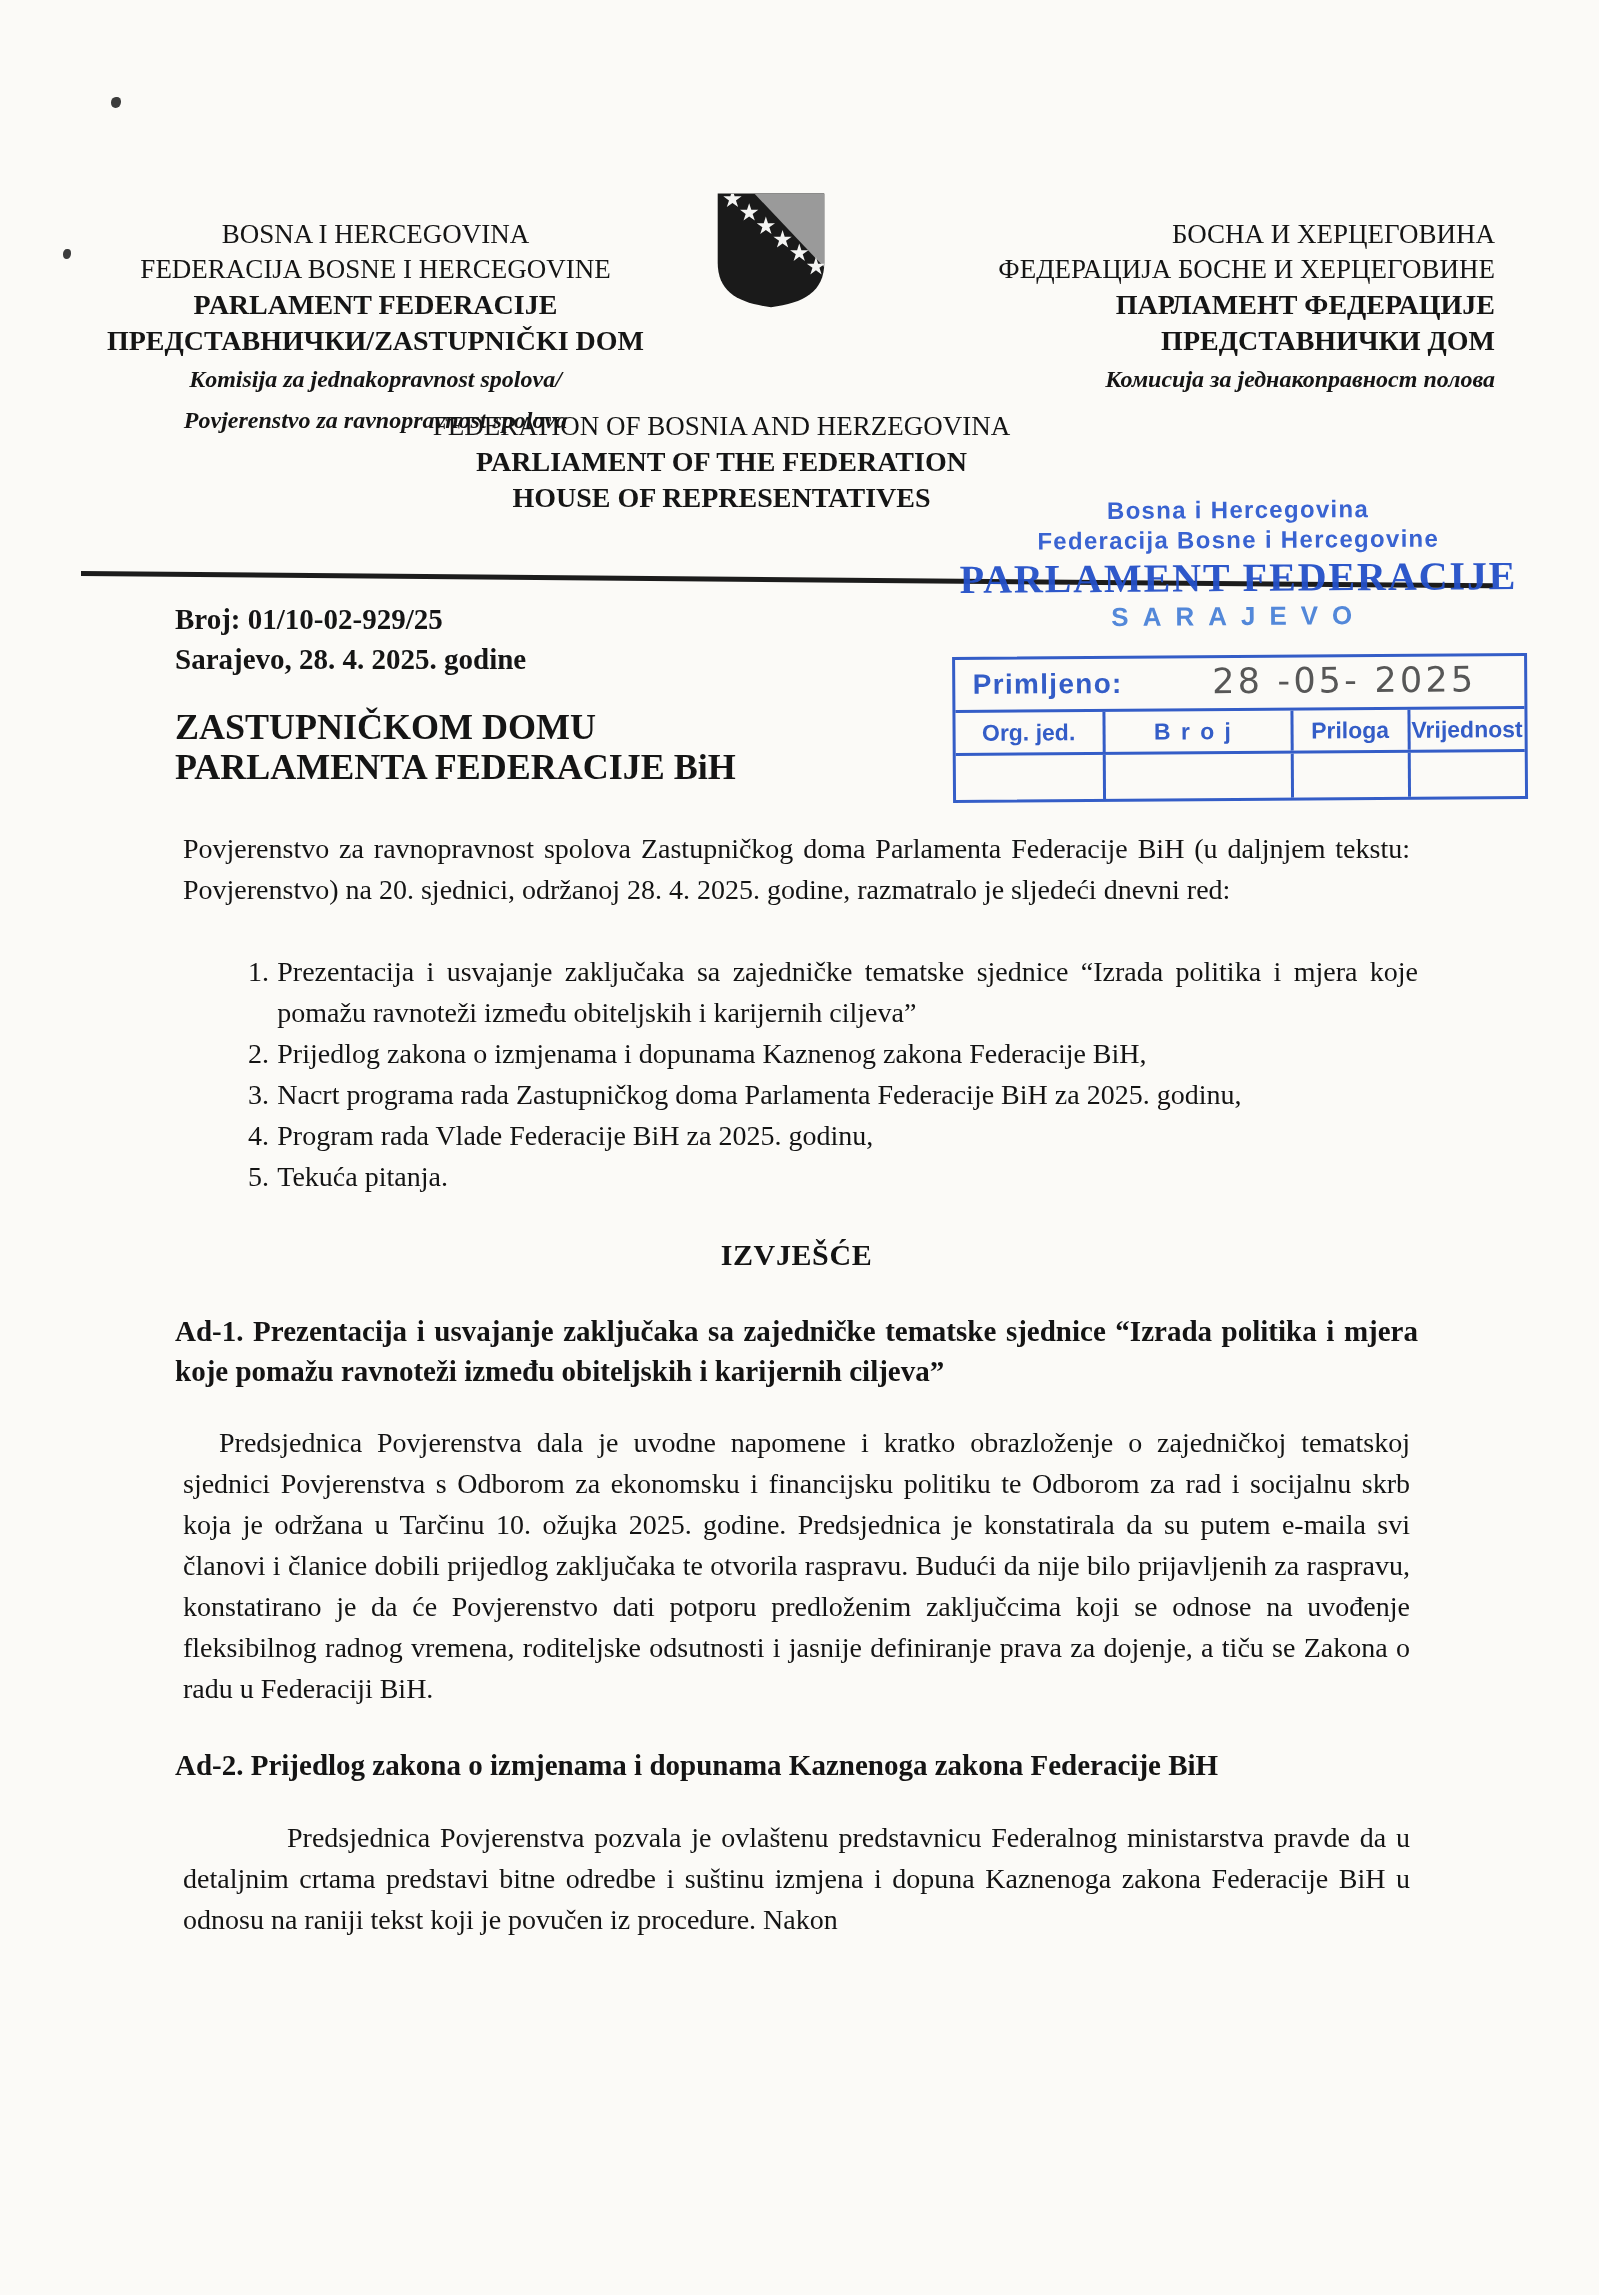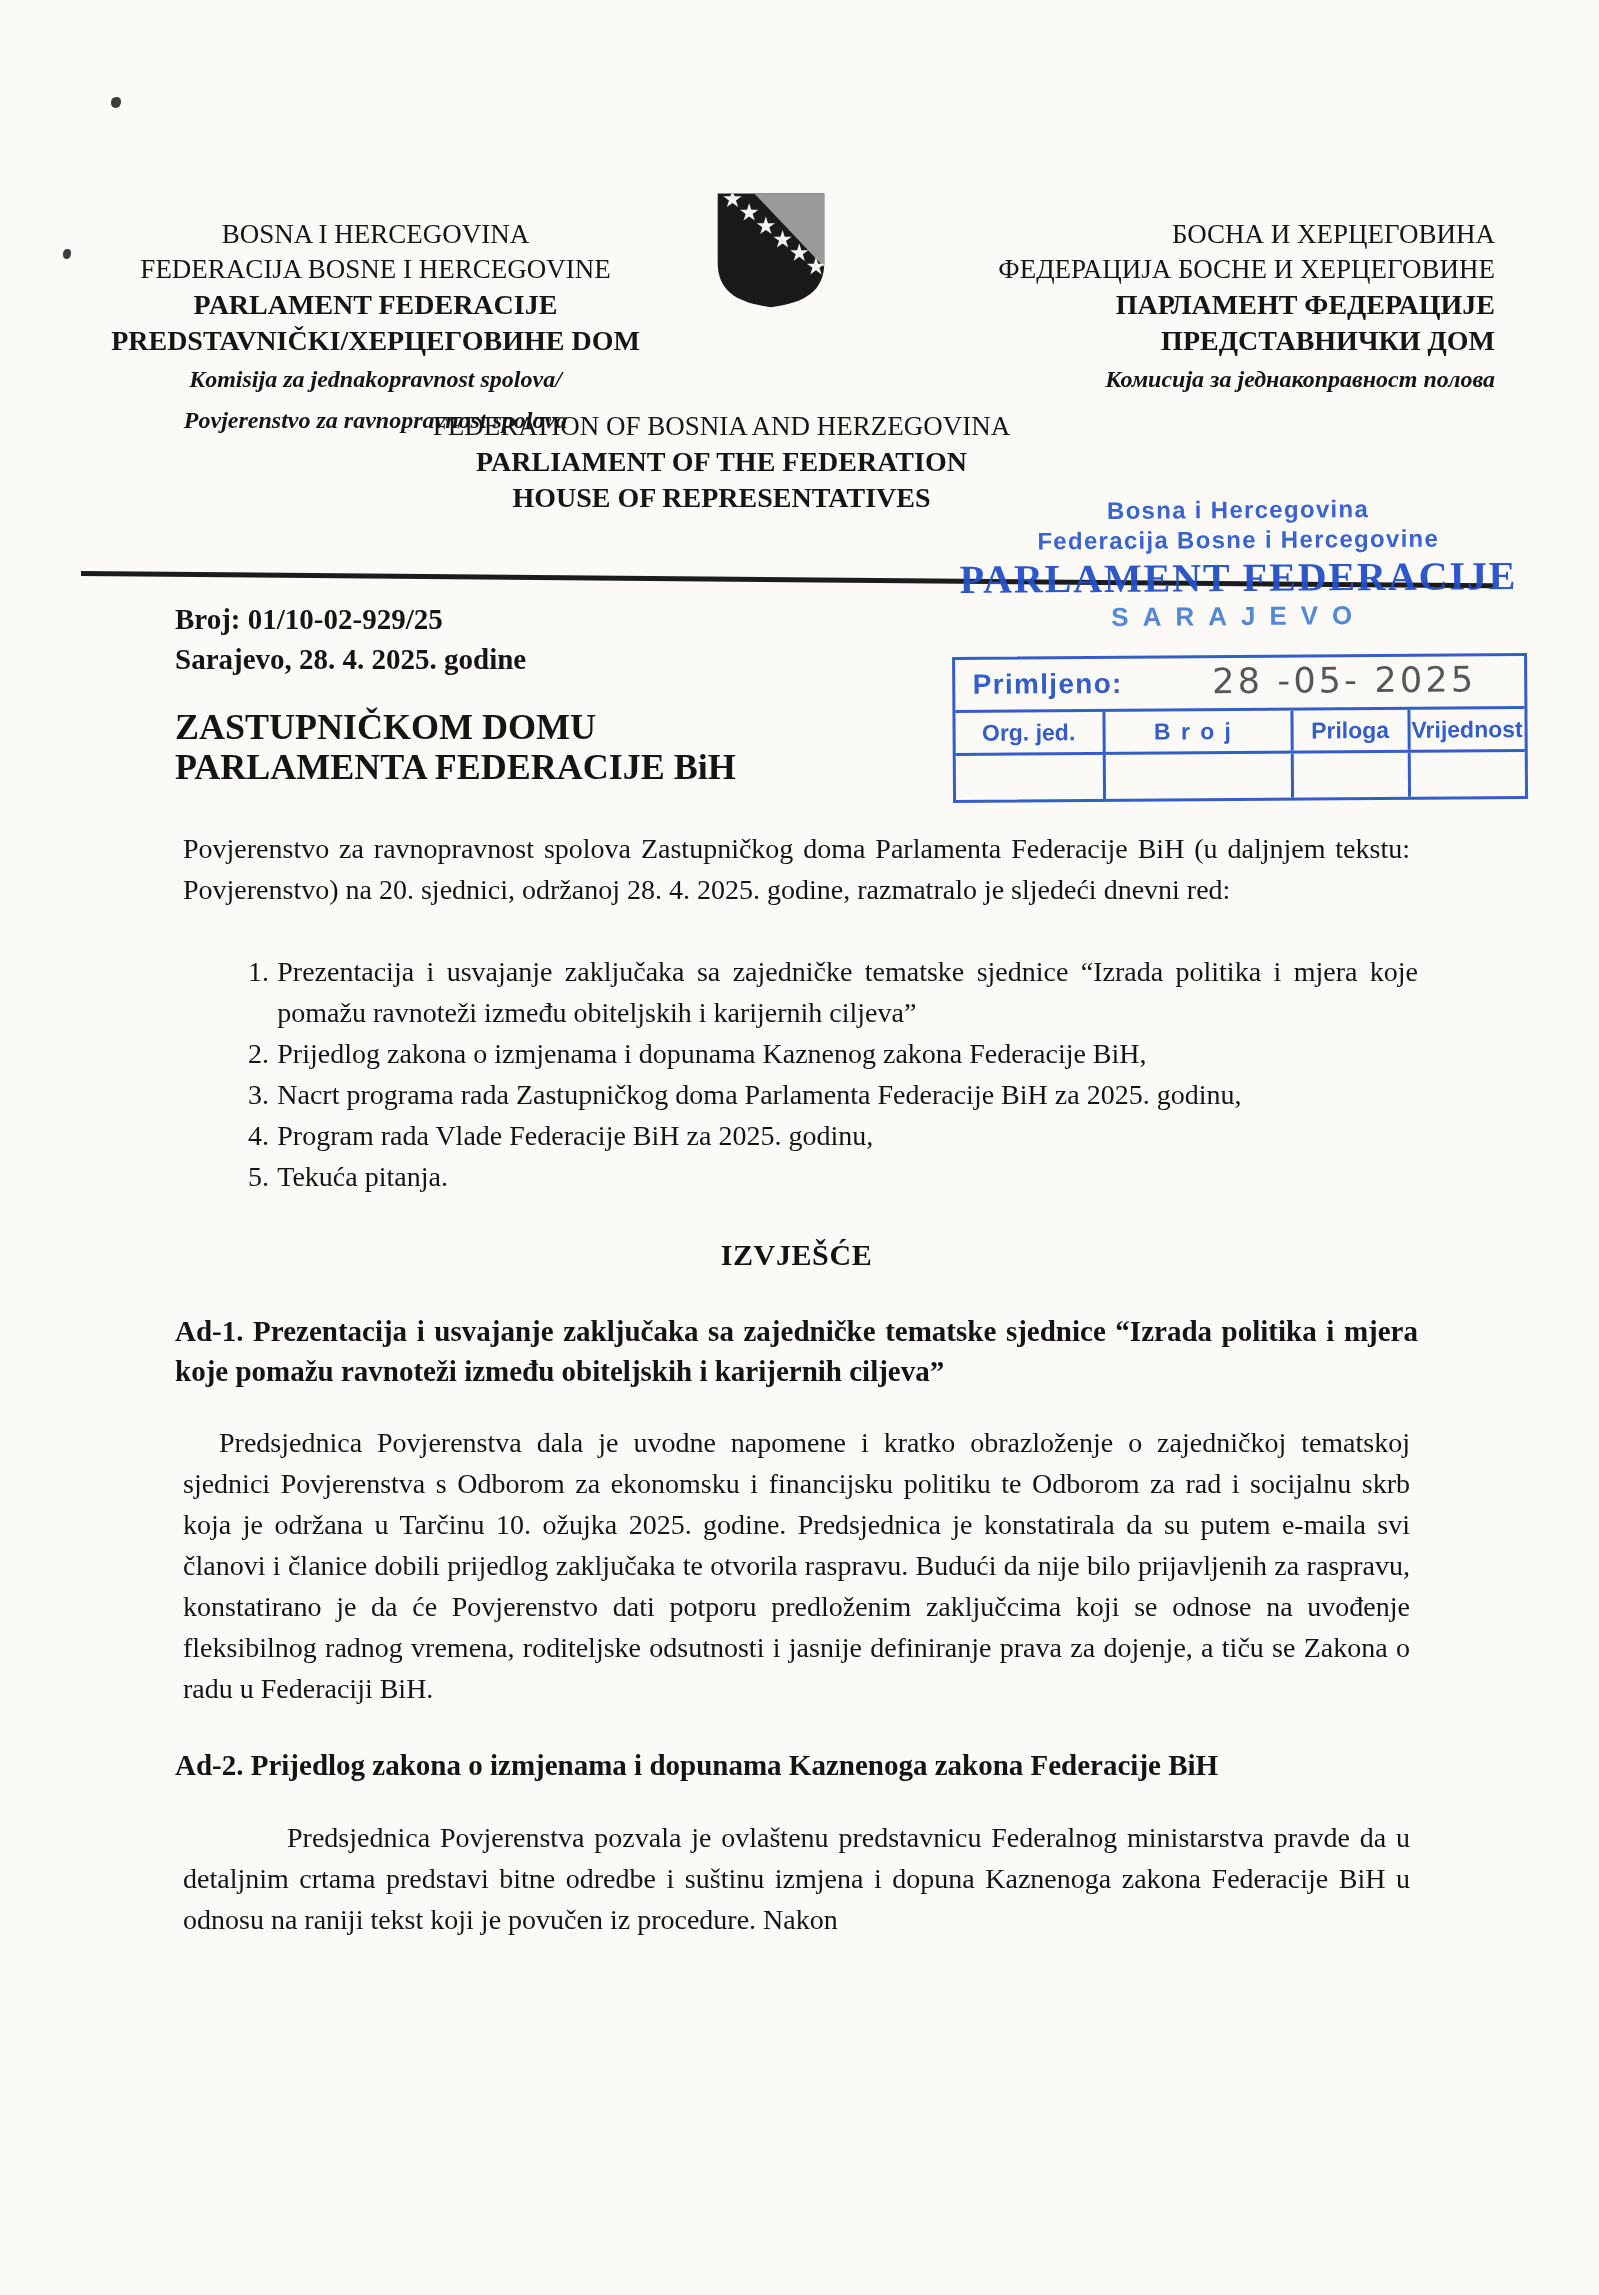--- a/index.html
+++ b/index.html
@@ -62,21 +62,21 @@
 
 <div class="page">
 
   <div class="speck sp1"></div>
   <div class="speck sp2"></div>
 
   <div class="hdr-left">
     <div class="r">BOSNA I HERCEGOVINA</div>
     <div class="r">FEDERACIJA BOSNE I HERCEGOVINE</div>
     <div class="b">PARLAMENT FEDERACIJE</div>
-    <div class="b">PREDSTAVNIČKI/ХЕРЦЕГОВИНЕ DOM</div>
+    <div class="b">ПРЕДСТАВНИЧКИ/ZASTUPNIČKI DOM</div>
     <div class="i">Komisija za jednakopravnost spolova/</div>
     <div class="i">Povjerenstvo za ravnopravnost spolova</div>
   </div>
 
   <svg class="emblem" viewBox="0 0 180 190">
     <defs>
       <clipPath id="shieldClip">
         <path d="M7,7 H173 V115 C173,160 141,178 90,184 C39,178 7,160 7,115 Z"></path>
       </clipPath>
       <path id="star" d="M0,-15 L3.35,-4.61 L14.27,-4.64 L5.42,1.76 L8.82,12.14 L0,5.7 L-8.82,12.14 L-5.42,1.76 L-14.27,-4.64 L-3.35,-4.61 Z" fill="#f4f4f2"></path>

